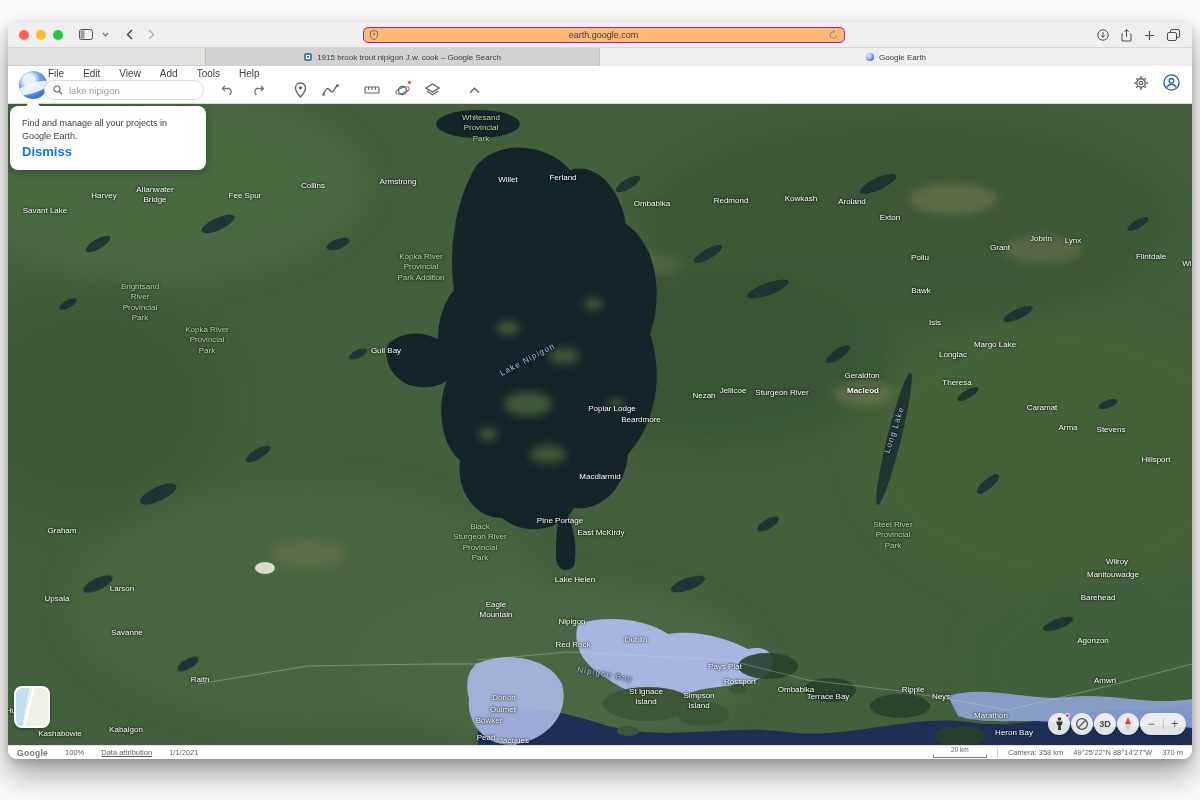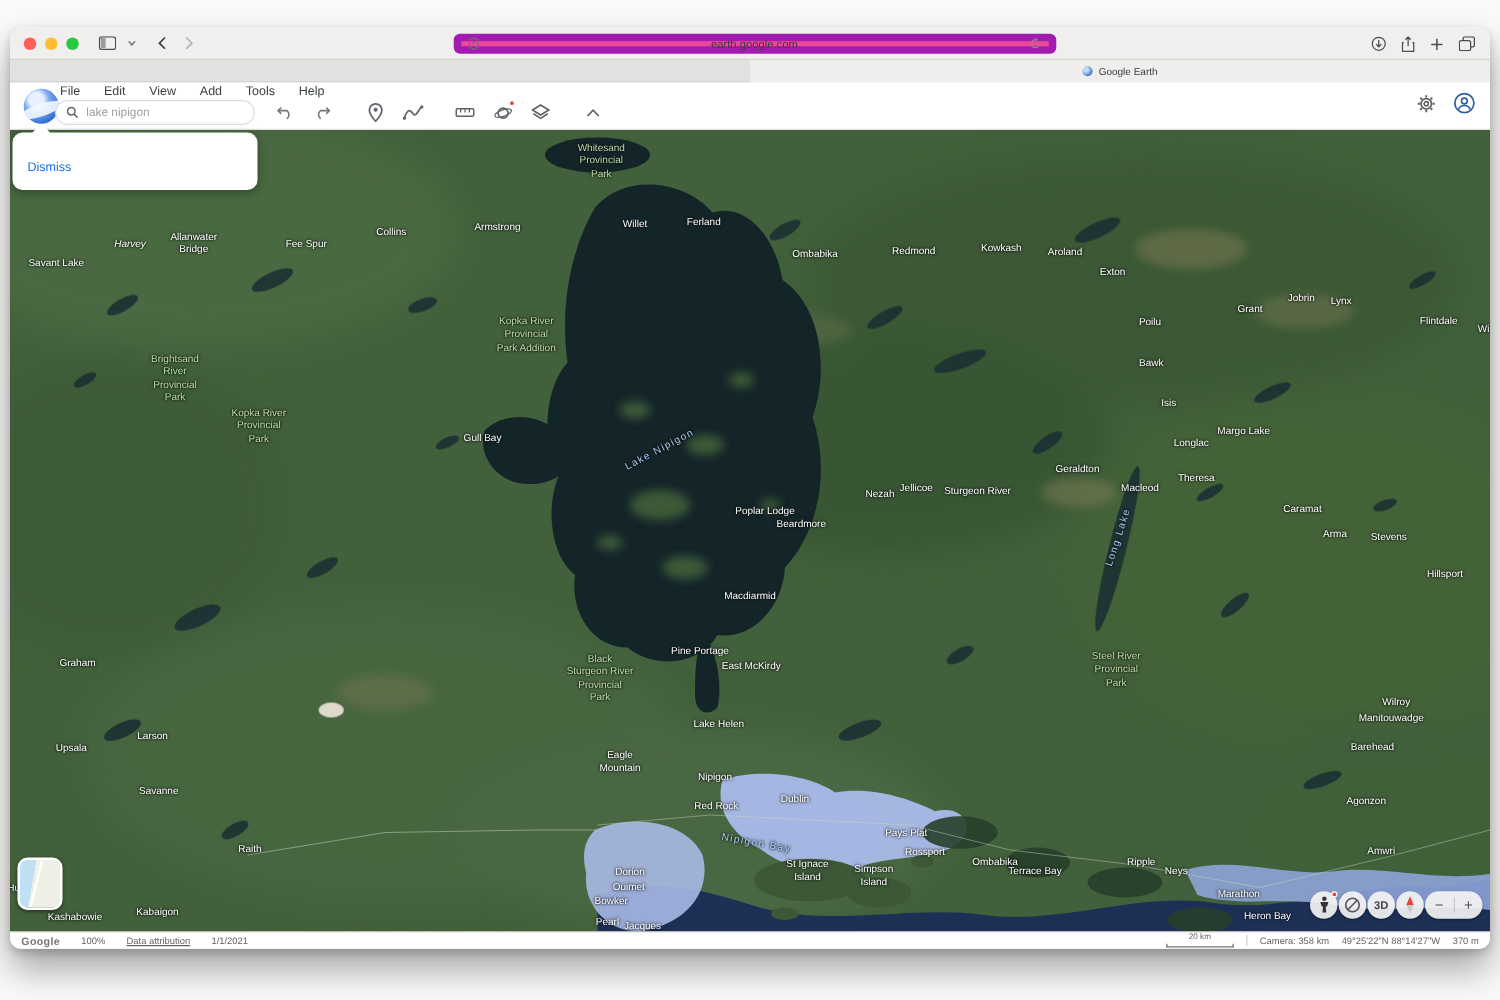--- a/index.html
+++ b/index.html
@@ -5,21 +5,21 @@
   * { margin:0; padding:0; box-sizing:border-box; }
   html,body { width:1200px; height:800px; font-family:"Liberation Sans", sans-serif; background:#fbfaf9; }
   .window { position:absolute; left:8px; top:22px; width:1184px; height:737px; border-radius:9px; overflow:hidden;
             background:#fff; box-shadow:0 16px 30px rgba(0,0,0,.35), 0 3px 8px rgba(0,0,0,.18); }
 
   
   .titlebar { position:relative; height:26px; background:#f1efed; border-bottom:1px solid #d8d6d3; display:flex; align-items:center; }
   .traffic { display:flex; gap:7px; margin-left:11px; }
   .light { width:10px; height:10px; border-radius:50%; }
   .tb-icons { display:flex; align-items:center; gap:9px; margin-left:16px; color:#4d4d4d; }
-  .urlbar { position:absolute; left:355px; top:5px; width:482px; height:16px; background:#ec4899; border:6px solid #a21caf;
+  .urlbar { position:absolute; left:355px; top:5px; width:482px; height:16px; background:#fdba74; border:1px solid #a21caf;
             border-radius:5px; display:flex; align-items:center; font-size:9px; color:#3a3a3a; }
   .urlbar .center { flex:1; text-align:center; }
   .tb-right { position:absolute; right:12px; top:0; height:26px; display:flex; align-items:center; gap:12px; color:#4d4d4d; }
 
   .tabstrip { height:18px; background:#e3e1df; display:flex; border-bottom:1px solid #cfcdca; }
   .tab { display:flex; align-items:center; justify-content:center; gap:5px; font-size:8px; color:#3c3c3c; overflow:hidden; white-space:nowrap; }
   .tab.inactive { position:absolute; left:197px; width:395px; height:18px; background:#d4d2d0; border-left:1px solid #c3c1be; border-right:1px solid #c3c1be; }
   .tab.active { position:absolute; left:592px; width:592px; height:18px; background:#f0eeec; }
   .fav { width:8px; height:8px; border-radius:2px; flex:0 0 auto; }
   .fav.gsearch { background:#55779f; box-shadow:inset 0 0 0 2px #55779f, inset 0 0 0 3px #fff; }
@@ -41,21 +41,21 @@
   .toolbtn.gap { margin-left:12px; }
   .badge { position:absolute; right:0px; top:0px; width:5px; height:5px; border-radius:50%; background:#ea4335; border:1px solid #fff; }
   .hdr-right { position:absolute; right:12px; top:8px; display:flex; align-items:center; gap:14px; }
   svg.ic { display:block; }
 
   
   .tooltip { position:absolute; left:2px; top:84px; width:196px; background:#fff; border-radius:8px; z-index:30;
              box-shadow:0 2px 8px rgba(0,0,0,.3); padding:11px 12px 10px; }
   .tooltip:before { content:""; position:absolute; left:18px; top:-5px; width:10px; height:10px; background:#fff; transform:rotate(45deg); }
   .tooltip .txt { font-size:9px; color:#3c4043; line-height:1.4; }
-  .tooltip .dismiss { display:inline-block; margin-top:12px; font-size:10px; font-weight:normal; color:#1a73e8; cursor:pointer; }
+  .tooltip .dismiss { display:inline-block; margin-top:2px; font-size:13px; font-weight:bold; color:#1a73e8; cursor:pointer; }
 
   
   .map { position:relative; height:641px; background:#42603b; overflow:hidden; }
   .map svg.terrain { position:absolute; inset:0; width:100%; height:100%; }
   .maplabels { position:absolute; inset:0; }
   .maplabel { position:absolute; transform:translate(-50%,-50%); font-size:8px; color:#fff; white-space:pre-line; text-align:center;
               line-height:1.3; text-shadow:0 0 2px rgba(0,0,0,.95), 0 0 3px rgba(0,0,0,.8); pointer-events:none; }
   .maplabel.park { color:#bedcab; }
   .maplabel.water { color:#a9cdf2; letter-spacing:1.2px; }
 
@@ -152,20 +152,24 @@
       <span>
         <svg class="ic" width="13" height="12" viewBox="0 0 13 12">
             <rect x="3.5" y="0.5" width="9" height="8" rx="1.5" fill="none" stroke="#4d4d4d"></rect>
             <rect x="0.5" y="3.5" width="9" height="8" rx="1.5" fill="#f1efed" stroke="#4d4d4d"></rect>
           </svg>
       </span>
     </div>
   </div>
 
   <div class="tabstrip">
+    <div class="tab inactive">
+      <span class="fav gsearch"></span>
+      <span>1915 brook trout nipigon J.w. cook – Google Search</span>
+    </div>
     <div class="tab active">
       <span class="fav globe"></span>
       <span>Google Earth</span>
     </div>
   </div>
 
   <div class="eheader">
     <div class="elogo"></div>
     <div class="menurow">
       <span>File</span>
@@ -251,20 +255,21 @@
         <svg class="ic" width="17" height="17" viewBox="0 0 17 17">
             <circle cx="8.5" cy="8.5" r="7.6" fill="none" stroke="#2b5ea7" stroke-width="1.4"></circle>
             <circle cx="8.5" cy="6.8" r="2.3" fill="none" stroke="#2b5ea7" stroke-width="1.3"></circle>
             <path d="M3.8 13.5 C4.8 11.2 6.5 10.4 8.5 10.4 C10.5 10.4 12.2 11.2 13.2 13.5" fill="none" stroke="#2b5ea7" stroke-width="1.3"></path>
           </svg>
       </span>
     </div>
   </div>
 
   <div class="tooltip">
+    <div class="txt">Find and manage all your projects in Google Earth.</div>
     <span class="dismiss">Dismiss</span>
   </div>
 
   <div class="map">
     <svg class="terrain" viewBox="0 0 1184 641" preserveAspectRatio="none">
       <defs>
         <filter id="soft" x="-30%" y="-30%" width="160%" height="160%">
             <feGaussianBlur stdDeviation="4"></feGaussianBlur>
           </filter>
         <filter id="soft2" x="-40%" y="-40%" width="180%" height="180%">
@@ -351,21 +356,21 @@
         <ellipse cx="892" cy="602" rx="30" ry="12"></ellipse>
         <ellipse cx="952" cy="632" rx="26" ry="10"></ellipse>
       </g>
       <ellipse cx="257" cy="464" rx="10" ry="6" fill="#ded9cb"></ellipse>
       <path d="M190,580 L300,562 L420,560 L470,560" stroke="#cfd8c2" stroke-width=".8" fill="none" opacity=".5"></path>
       <path d="M470,556 L560,548 L640,552 L720,556 L800,576 L900,588 L1000,606 L1100,582 L1184,560" stroke="#cfd8c2" stroke-width=".8" fill="none" opacity=".45"></path>
     </svg>
 
     <div class="maplabels">
         <div class="maplabel town" style="left: 37px; top: 92px; margin-top: 15px;">Savant Lake</div>
-        <div class="maplabel town" style="left: 96px; top: 92px; font-style: italic;">Harvey</div>
+        <div class="maplabel town" style="left: 96px; top: 92px;">Harvey</div>
         <div class="maplabel town" style="left: 147px; top: 91px;">Allanwater
 Bridge</div>
         <div class="maplabel town" style="left: 237px; top: 92px;">Fee Spur</div>
         <div class="maplabel town" style="left: 305px; top: 82px;">Collins</div>
         <div class="maplabel town" style="left: 390px; top: 78px;">Armstrong</div>
         <div class="maplabel town" style="left: 500px; top: 76px;">Willet</div>
         <div class="maplabel town" style="left: 523px; top: 74px; margin-left: 32px;">Ferland</div>
         <div class="maplabel town" style="left: 644px; top: 100px;">Ombabika</div>
         <div class="maplabel town" style="left: 723px; top: 97px;">Redmond</div>
         <div class="maplabel town" style="left: 793px; top: 95px;">Kowkash</div>
@@ -376,21 +381,21 @@
         <div class="maplabel town" style="left: 1065px; top: 137px;">Lynx</div>
         <div class="maplabel town" style="left: 1143px; top: 153px;">Flintdale</div>
         <div class="maplabel town" style="left: 1182px; top: 160px;">Wilg</div>
         <div class="maplabel town" style="left: 912px; top: 154px;">Poilu</div>
         <div class="maplabel town" style="left: 913px; top: 187px;">Bawk</div>
         <div class="maplabel town" style="left: 927px; top: 219px;">Isis</div>
         <div class="maplabel town" style="left: 987px; top: 241px;">Margo Lake</div>
         <div class="maplabel town" style="left: 945px; top: 251px;">Longlac</div>
         <div class="maplabel town" style="left: 949px; top: 279px;">Theresa</div>
         <div class="maplabel town" style="left: 854px; top: 272px;">Geraldton</div>
-        <div class="maplabel town" style="left: 904px; top: 287px;">Macleod</div>
+        <div class="maplabel town" style="left: 855px; top: 287px; font-weight: bold;">Macleod</div>
         <div class="maplabel town" style="left: 696px; top: 292px;">Nezah</div>
         <div class="maplabel town" style="left: 725px; top: 287px;">Jellicoe</div>
         <div class="maplabel town" style="left: 774px; top: 289px;">Sturgeon River</div>
         <div class="maplabel town" style="left: 604px; top: 305px;">Poplar Lodge</div>
         <div class="maplabel town" style="left: 633px; top: 316px;">Beardmore</div>
         <div class="maplabel town" style="left: 1034px; top: 304px;">Caramat</div>
         <div class="maplabel town" style="left: 1060px; top: 324px;">Arma</div>
         <div class="maplabel town" style="left: 1103px; top: 326px;">Stevens</div>
         <div class="maplabel town" style="left: 1148px; top: 356px;">Hillsport</div>
         <div class="maplabel town" style="left: 592px; top: 373px;">Macdiarmid</div>

